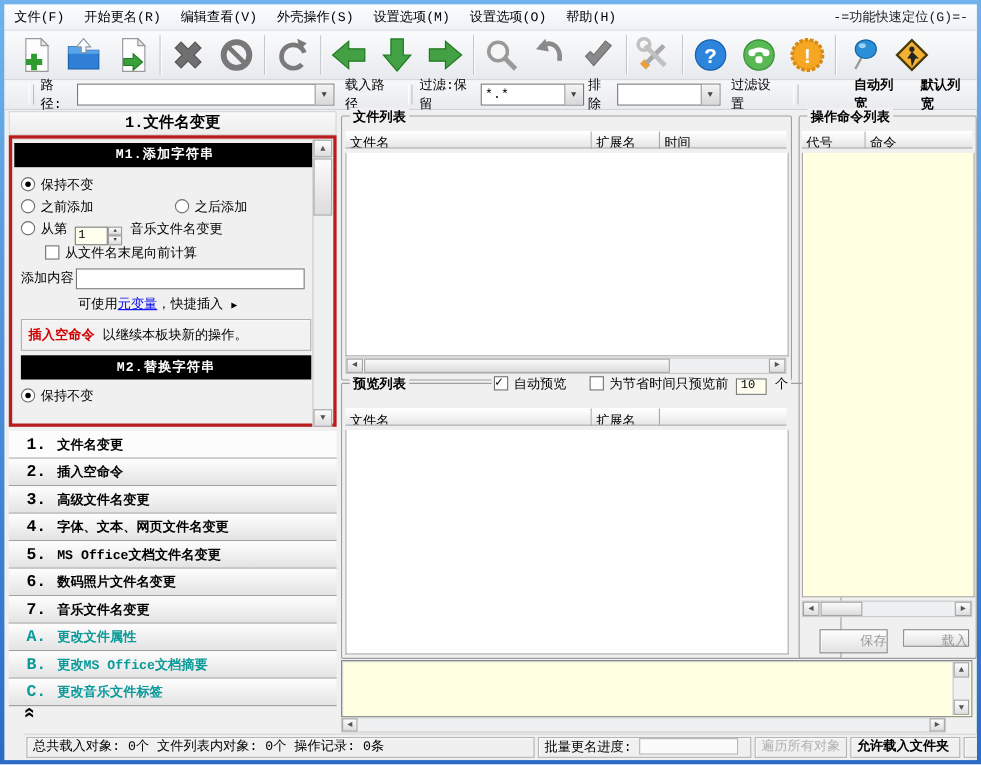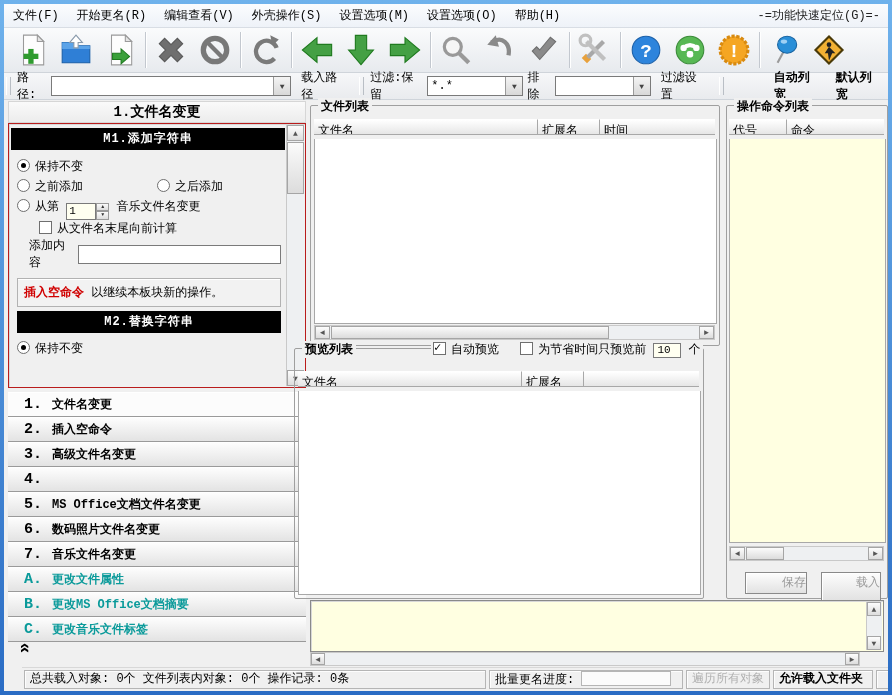--- a/index.html
+++ b/index.html
@@ -12,42 +12,42 @@
   .menubar{left:0;top:0;width:884px;height:23px;background:linear-gradient(180deg,#fbfcfe,#eef2f8);border-bottom:1px solid #d8dde4;display:flex;align-items:center;}
   .menu-item{padding:0 9px;line-height:22px;cursor:default;}
   .menu-right{margin-left:auto;padding-right:8px;color:#222;}
 
   
   .toolbar{left:0;top:24px;width:884px;height:45px;background:linear-gradient(180deg,#fafbfc,#e7eaee);border-bottom:1px solid #cfd4da;display:flex;align-items:center;padding-left:6px;box-sizing:border-box;}
   .tbtn{width:44px;height:40px;display:flex;align-items:center;justify-content:center;}
   .tsep{width:1px;height:36px;background:#c3c8cf;margin:0 3px;box-shadow:1px 0 0 #ffffff;}
 
   
-  .pathbar{left:0;top:69px;width:884px;height:27px;background:linear-gradient(180deg,#f6f7f9,#e9ebee);border-bottom:1px solid #cfd4da;display:flex;align-items:center;padding-left:0;box-sizing:border-box;gap:4px;}
+  .pathbar{left:0;top:69px;width:884px;height:27px;background:linear-gradient(180deg,#f6f7f9,#e9ebee);border-bottom:1px solid #cfd4da;display:flex;align-items:center;padding-left:20px;box-sizing:border-box;gap:4px;}
   .grip{width:3px;height:18px;border-left:1px solid #fff;border-right:1px solid #b9bec5;margin:0 2px;}
   .combo{display:flex;height:20px;background:#fff;border:1px solid #7a7a7a;box-sizing:border-box;}
   .combo .cbox{flex:1;padding:2px 3px;font-size:12px;overflow:hidden;white-space:nowrap;}
   .combo .cbtn{width:16px;background:linear-gradient(180deg,#f4f4f4,#d8d8d8);border-left:1px solid #9a9a9a;color:#444;font-size:8px;display:flex;align-items:center;justify-content:center;}
   .flatbtn{padding:3px 6px;cursor:default;}
 
   
   .groupbox{border:1px solid #9f9f9f;border-radius:2px;}
   .legend{position:absolute;top:-8px;left:7px;background:#f0f0f0;padding:0 3px;font-weight:bold;}
   .thead{display:flex;position:absolute;}
   .th{background:linear-gradient(180deg,#ffffff,#e6e6e6);border-right:1px solid #a8a8a8;border-bottom:1px solid #a8a8a8;border-top:1px solid #fff;padding:2px 4px;box-sizing:border-box;height:16px;overflow:hidden;white-space:nowrap;}
   .tbody-white{background:#fff;border:1px solid #a8a8a8;border-top:none;}
   .tbody-yellow{background:#ffffe1;border:1px solid #a8a8a8;border-top:none;}
 
   
   .sbtn{background:linear-gradient(180deg,#fdfdfd,#dddddd);border:1px solid #a5a5a5;color:#555;font-size:8px;display:flex;align-items:center;justify-content:center;box-sizing:border-box;}
   .sthumb{background:linear-gradient(180deg,#fbfbfb,#dcdcdc);border:1px solid #a5a5a5;box-sizing:border-box;}
 
   
   .left-title{left:4px;top:97px;width:298px;height:22px;background:linear-gradient(180deg,#fafafa,#ececec);border:1px solid #d6d6d6;box-sizing:border-box;text-align:center;font-weight:bold;font-size:14px;line-height:20px;}
-  .left-panel{left:4px;top:119px;width:298px;height:265px;background:#f0f0f0;border:1px solid #b91c1c;box-shadow:inset 1px 1px 0 #d8d8d8;box-sizing:border-box;}
+  .left-panel{left:4px;top:119px;width:298px;height:265px;background:#f0f0f0;border:3px solid #b91c1c;box-shadow:inset 1px 1px 0 #d8d8d8;box-sizing:border-box;}
   .blackbar{background:#000;color:#fff;font-weight:bold;text-align:center;height:22px;line-height:22px;letter-spacing:1px;}
   .radio{display:inline-block;width:11px;height:11px;border-radius:50%;border:1px solid #6f6f6f;background:#fff;vertical-align:-2px;margin-right:5px;position:relative;}
   .radio.sel::after{content:"";position:absolute;left:3px;top:3px;width:5px;height:5px;border-radius:50%;background:#000;}
   .checkbox{display:inline-block;width:11px;height:11px;border:1px solid #6f6f6f;background:#fff;vertical-align:-2px;margin-right:5px;position:relative;}
   .checkbox.chk::after{content:"✓";position:absolute;left:0px;top:-3px;font-weight:bold;font-size:12px;color:#000;}
   .spin{display:inline-flex;vertical-align:-4px;}
   .spin input{width:24px;height:15px;border:1px solid #7a7a7a;background:#fffff0;font-size:11px;padding:0 2px;font-family:inherit;}
   .spin .updown{display:flex;flex-direction:column;width:13px;height:17px;}
   .spin .updown div{flex:1;background:linear-gradient(180deg,#fbfbfb,#ddd);border:1px solid #9a9a9a;font-size:5px;color:#333;display:flex;align-items:center;justify-content:center;}
   .txtinput{border:1px solid #7a7a7a;background:#fff;height:17px;font-family:inherit;font-size:12px;padding:0 3px;}
@@ -259,25 +259,29 @@
           <span class="spin">
                 <input value="1" style="">
                 <span class="updown">
                   <div>▲</div>
                   <div>▼</div>
                 </span>
               </span>
           <span>音乐文件名变更</span>
         </div>
         <div style="height:22px;padding-left:22px;"><span class="checkbox"></span><span>从文件名末尾向前计算</span></div>
-        <div style="height:24px;display:flex;align-items:center;margin-left:12px;">
+        <div style="height:24px;display:flex;align-items:flex-start;">
           <span>添加内容</span>
           <input class="txtinput" style="width: 200px; margin-left: 2px;" value="">
         </div>
-        <div class="insertbox" style="margin-top:12px;">
+        <div style="height:20px;padding-left:52px;">
+          <span>可使用</span><span class="link">元变量</span><span>，快捷插入</span>
+          <span style="font-size:9px;">▶</span>
+        </div>
+        <div class="insertbox" style="margin-top:2px;">
           <span class="red">插入空命令</span><span> 以继续本板块新的操作。</span>
         </div>
         <div class="blackbar" style="margin-top:4px;">M2.替换字符串</div>
         <div style="height:22px;padding-top:7px;"><span class="radio sel"></span><span>保持不变</span></div>
       </div>
     </div>
 
     <div class="abs" style="right:1px;top:1px;width:17px;height:261px;background:#eef0f2;border-left:1px solid #c9c9c9;">
       <div class="sbtn" style="position:absolute;top:0;left:0;width:17px;height:16px;">▲</div>
       <div class="sthumb" style="position:absolute;top:17px;left:0;width:17px;height:52px;"></div>
@@ -293,20 +297,21 @@
     <div class="lmenu-item">
           <span class="num">2.</span>
           <span class="lbl">插入空命令</span>
         </div>
     <div class="lmenu-item">
           <span class="num">3.</span>
           <span class="lbl">高级文件名变更</span>
         </div>
     <div class="lmenu-item">
           <span class="num">4.</span>
+          <span class="lbl">字体、文本、网页文件名变更</span>
         </div>
     <div class="lmenu-item">
           <span class="num">5.</span>
           <span class="lbl">MS Office文档文件名变更</span>
         </div>
     <div class="lmenu-item">
           <span class="num">6.</span>
           <span class="lbl">数码照片文件名变更</span>
         </div>
     <div class="lmenu-item">
@@ -338,21 +343,21 @@
       <div class="th" style="flex:1;border-right:none;">时间</div>
     </div>
     <div class="abs tbody-white" style="left:3px;top:33px;width:401px;height:184px;"></div>
     <div class="abs" style="left:3px;top:219px;width:401px;height:15px;background:#eef0f2;border:1px solid #c9c9c9;box-sizing:border-box;">
       <div class="sbtn" style="position:absolute;left:0;top:0;width:15px;height:13px;">◄</div>
       <div class="sthumb" style="position:absolute;left:16px;top:0;width:278px;height:13px;"></div>
       <div class="sbtn" style="position:absolute;right:0;top:0;width:15px;height:13px;">►</div>
     </div>
   </div>
 
-  <div class="abs groupbox" style="left:290px;top:344px;width:408px;height:249px;">
+  <div class="abs groupbox" style="left:306px;top:344px;width:408px;height:249px;padding-left:45px;">
     <span class="legend">预览列表</span>
     <div class="abs" style="left:136px;top:-8px;background:#f0f0f0;padding:0 2px;white-space:nowrap;">
       <span><span class="checkbox chk"></span><span>自动预览</span></span>
       <span style="margin-left:14px;"><span class="checkbox"></span><span>为节省时间只预览前</span></span>
       <input class="txtinput" style="width: 20px; height: 13px; background: rgb(255, 255, 240); font-size: 11px;" value="10">
       <span>个</span>
     </div>
     <div class="thead" style="left:3px;top:22px;width:401px;">
       <div class="th" style="width:224px;">文件名</div>
       <div class="th" style="width:62px;">扩展名</div>
@@ -367,21 +372,21 @@
       <div class="th" style="width:58px;">代号</div>
       <div class="th" style="flex:1;border-right:none;">命令</div>
     </div>
     <div class="abs tbody-yellow" style="left:2px;top:33px;width:155px;height:403px;"></div>
     <div class="abs" style="left:2px;top:440px;width:155px;height:15px;background:#eef0f2;border:1px solid #c9c9c9;box-sizing:border-box;">
       <div class="sbtn" style="position:absolute;left:0;top:0;width:15px;height:13px;">◄</div>
       <div class="sthumb" style="position:absolute;left:16px;top:0;width:38px;height:13px;"></div>
       <div class="sbtn" style="position:absolute;right:0;top:0;width:15px;height:13px;">►</div>
     </div>
     <div class="abs btn" style="left:18px;top:466px;width:62px;height:22px;">保存</div>
-    <div class="abs btn" style="left:94px;top:466px;width:60px;height:29px;">载入</div>
+    <div class="abs btn" style="left:94px;top:466px;width:60px;height:16px;">载入</div>
 
   </div>
 
   <div class="abs" style="left:306px;top:596px;width:574px;height:52px;background:#ffffe1;border:1px solid #8a8a8a;box-shadow:inset 1px 1px 0 #d8d8d8;box-sizing:border-box;">
     <div class="abs" style="right:1px;top:1px;width:15px;height:48px;background:#eef0f2;border-left:1px solid #c9c9c9;">
       <div class="sbtn" style="position:absolute;top:0;left:0;width:14px;height:14px;">▲</div>
       <div class="sbtn" style="position:absolute;bottom:0;left:0;width:14px;height:14px;">▼</div>
     </div>
   </div>
   <div class="abs" style="left:306px;top:648px;width:550px;height:14px;background:#eef0f2;border:1px solid #c9c9c9;box-sizing:border-box;">

